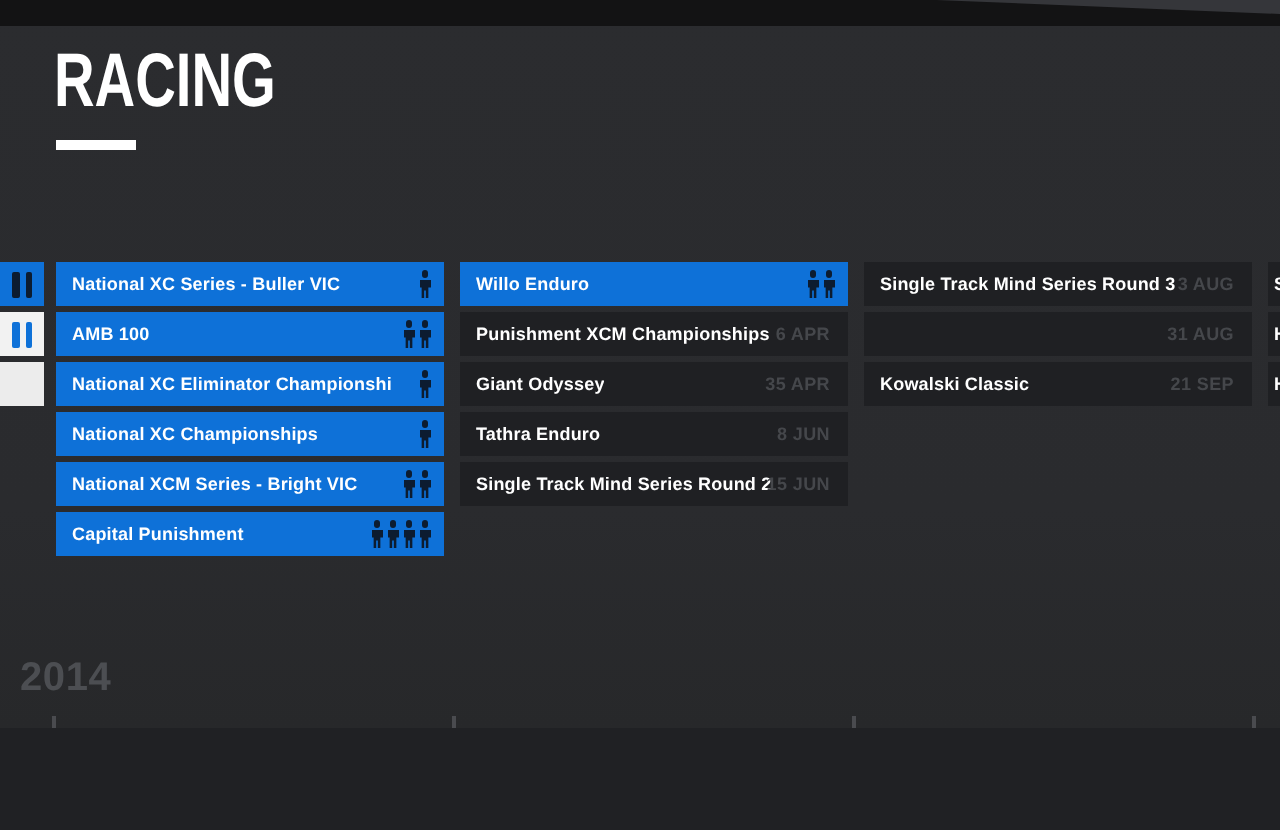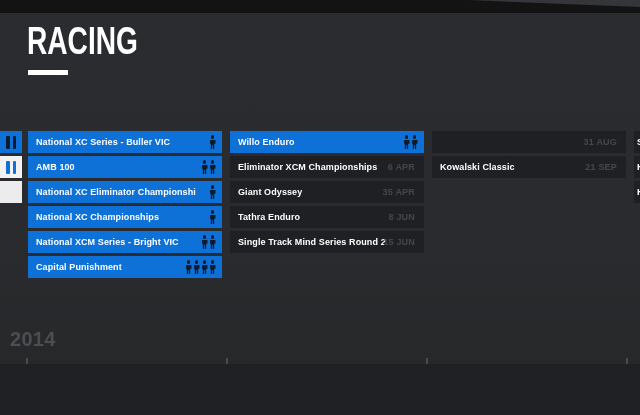--- a/index.html
+++ b/index.html
@@ -129,37 +129,41 @@
       </div>
       <div class="column" style="left: 230px;">
         <div class="item blue">
           <span class="label">Willo Enduro</span>
           <span class="icons">
             <span class="person"></span>
             <span class="person"></span>
           </span>
         </div>
         <div class="item dark">
-          <span class="label">Eliminator XCM Championships</span>
+          <span class="label">Punishment XCM Championships</span>
           <span class="date">6 APR</span>
         </div>
         <div class="item dark">
           <span class="label">Giant Odyssey</span>
           <span class="date">35 APR</span>
         </div>
         <div class="item dark">
           <span class="label">Tathra Enduro</span>
           <span class="date">8 JUN</span>
         </div>
         <div class="item dark">
           <span class="label">Single Track Mind Series Round 2</span>
           <span class="date">15 JUN</span>
         </div>
       </div>
       <div class="column" style="left: 432px;">
+        <div class="item dark">
+          <span class="label">Single Track Mind Series Round 3</span>
+          <span class="date">3 AUG</span>
+        </div>
         <div class="item dark">
           <span class="date">31 AUG</span>
         </div>
         <div class="item dark">
           <span class="label">Kowalski Classic</span>
           <span class="date">21 SEP</span>
         </div>
       </div>
       <div class="column" style="left: 634px;">
         <div class="item dark">

